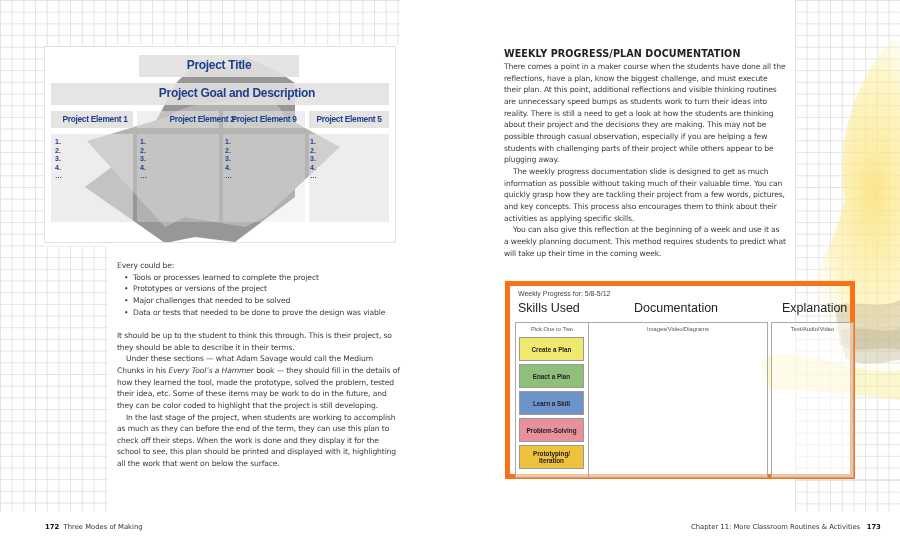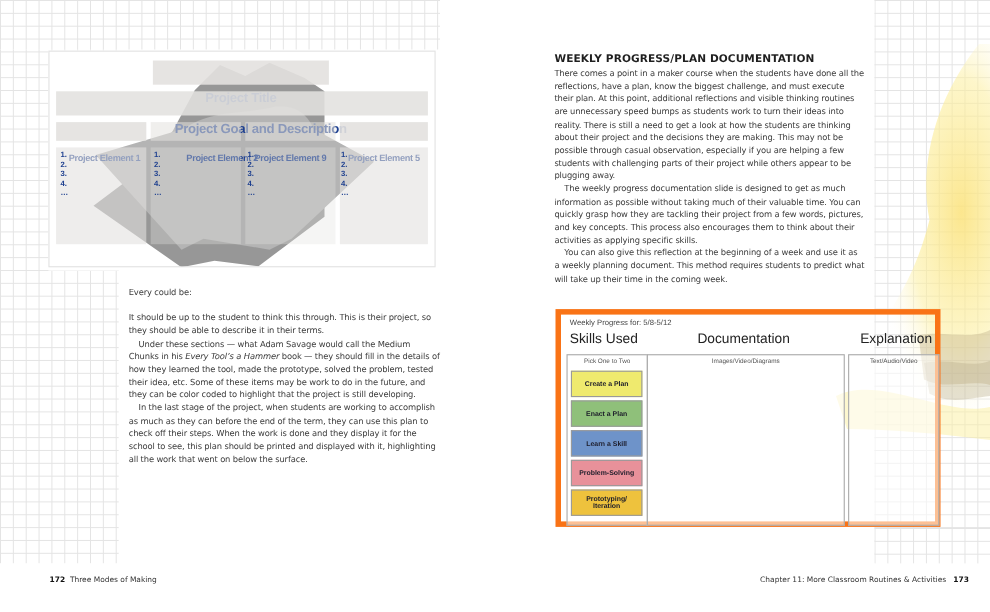--- a/index.html
+++ b/index.html
@@ -22,21 +22,21 @@
   
   .figure-frame {
     position: absolute; left: 44px; top: 46px; width: 352px; height: 197px;
     background: #fff; border: 1px solid #e2e2e2; box-sizing: border-box;
   }
   .fig { position: absolute; left: 0; top: 0; width: 100%; height: 100%; }
   .fig-box { position: absolute; background: #e3e1df; }
   .fig-title {
     position: absolute; color: #1d3f8f; font-weight: bold;
     font-family: "Liberation Sans", sans-serif; text-align: center;
-    white-space: nowrap; letter-spacing: -0.3px; margin-top: 24px;
+    white-space: nowrap; letter-spacing: -0.3px;
   }
   .fig-list {
     position: absolute; color: #1d3f8f; font-weight: bold; font-size: 7px; line-height: 8.6px;
     font-family: "Liberation Sans", sans-serif;
   }
 
   
   .text {
     position: absolute; font-family: "DejaVu Sans", sans-serif;
     font-size: 7.6px; line-height: 11.65px; color: #3b3b3b; letter-spacing: -0.12px;
@@ -150,20 +150,26 @@
     <div>1.</div>
     <div>2.</div>
     <div>3.</div>
     <div>4.</div>
     <div>…</div>
   </div>
 </div>
 
 <div class="text" style="left:117px;top:260px;width:285px;">
   <p>Every could be:</p>
+  <ul class="bullets">
+    <li>Tools or processes learned to complete the project</li>
+    <li>Prototypes or versions of the project</li>
+    <li>Major challenges that needed to be solved</li>
+    <li>Data or tests that needed to be done to prove the design was viable</li>
+  </ul>
   <p style="height:11.65px;"></p>
   <p>It should be up to the student to think this through. This is their project, so they should be able to describe it in their terms.</p>
   <p class="indent"><span>Under these sections — what Adam Savage would call the Medium Chunks in his </span><i>Every Tool’s a Hammer</i><span> book — they  should fill in the details of how they learned the tool, made the prototype, solved the problem, tested their idea, etc. Some of these items may be work to do in the future, and they can be color coded to highlight that the project is still developing.</span></p>
   <p class="indent">In the last stage of the project, when students are working to accomplish as much as they can before the end of the term, they can use this plan to check off their steps. When the work is done and they display it for the school to see, this plan should be printed and displayed with it, highlighting all the work that went on below the surface.</p>
 </div>
 
 <div class="footer" style="left:45px;">
   <b>172</b>&nbsp;
   <span>Three Modes of Making</span>
 </div>

